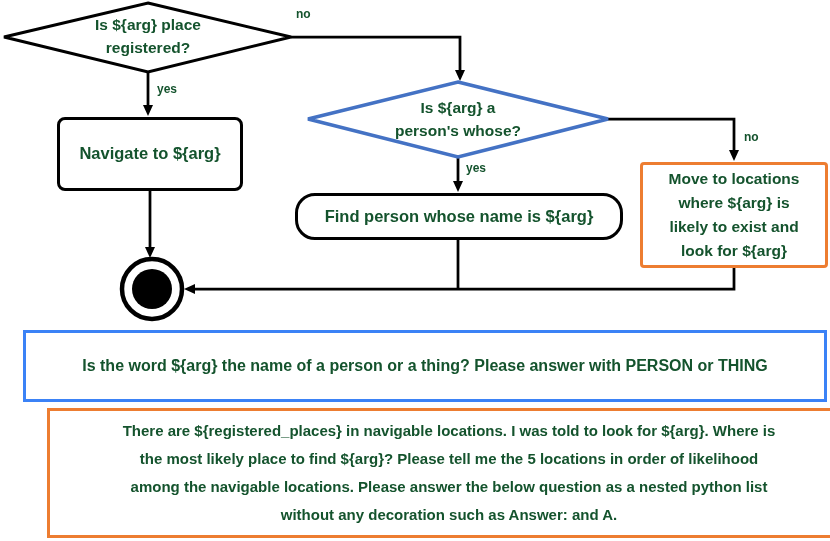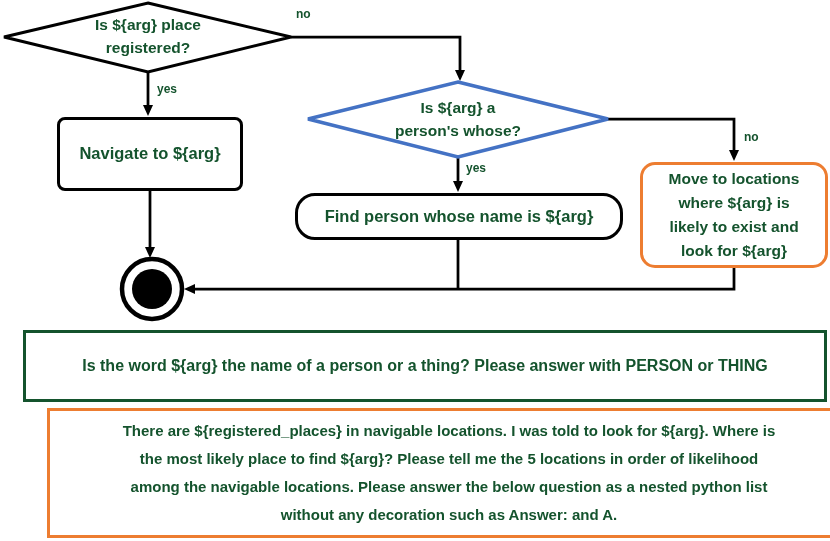--- a/index.html
+++ b/index.html
@@ -22,21 +22,21 @@
     justify-content: center;
     text-align: center;
     background: #ffffff;
     line-height: 1.3;
   }
   .proc-box { border: 3px solid #000000; border-radius: 8px; font-size: 16.5px; }
   #navigate-box { left: 57px; top: 117px; width: 186px; height: 74px; }
   #find-person-box { left: 295px; top: 193px; width: 328px; height: 47px; border-radius: 20px; }
   #move-box {
     left: 640px; top: 162px; width: 188px; height: 106px;
-    border: 3.5px solid #ED7D31; border-radius: 15px;
+    border: 3.5px solid #ED7D31; border-radius: 4px;
     font-size: 15.5px; line-height: 24px; white-space: pre-line;
   }
   .diamond-text {
     position: absolute;
     text-align: center;
     white-space: pre-line;
     font-size: 15.5px;
     line-height: 23px;
   }
   #diamond-registered-text { left: 18px; top: 13px; width: 260px; }
@@ -50,21 +50,21 @@
     position: absolute;
     box-sizing: border-box;
     display: flex;
     align-items: center;
     justify-content: center;
     text-align: center;
     background: #ffffff;
   }
   #prompt-person-thing {
     left: 23px; top: 330px; width: 804px; height: 72px;
-    border: 3px solid #14532d; font-size: 16px; white-space: nowrap;
+    border: 3px solid #3b82f6; font-size: 16px; white-space: nowrap;
   }
   #prompt-locations {
     left: 23px; top: 408px; width: 804px; height: 130px;
     border: 3.5px solid #ED7D31; font-size: 15px; line-height: 28px;
     white-space: pre-line;
     margin-left: 24px;
   }
 </style>
 </head>
 <body>

